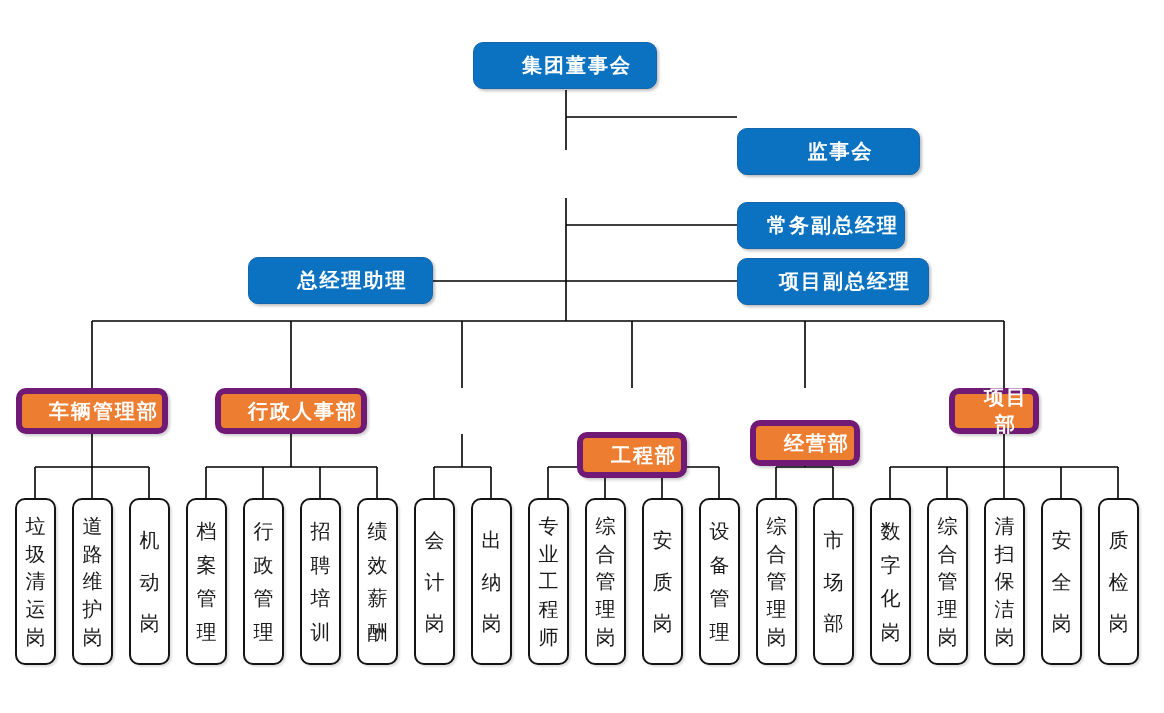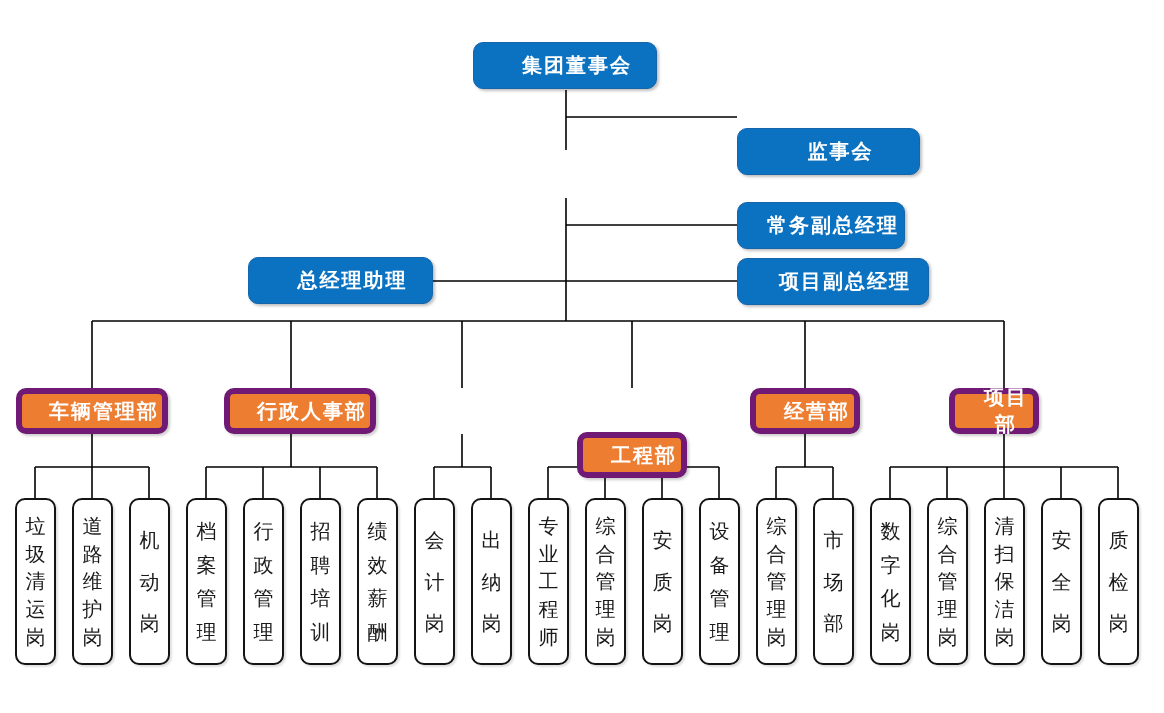--- a/index.html
+++ b/index.html
@@ -94,23 +94,23 @@
     </g>
   </svg>
 
   <div class="node blue" style="left:473px;top:42px;width:184px;">集团董事会</div>
   <div class="node blue" style="left:737px;top:94px;width:183px;margin-top:34px;">监事会</div>
   <div class="node blue" style="left:737px;top:202px;width:168px;">常务副总经理</div>
   <div class="node blue" style="left:248px;top:257px;width:185px;font-family:Liberation Mono, monospace;">总经理助理</div>
   <div class="node blue" style="left:737px;top:258px;width:192px;">项目副总经理</div>
 
   <div class="node dept" style="left:16px;width:152px;">车辆管理部</div>
-  <div class="node dept" style="left:224px;width:152px;">行政人事部</div>
+  <div class="node dept" style="left:215px;width:152px;">行政人事部</div>
   <div class="node dept" style="left:577px;width:110px;margin-top:44px;">工程部</div>
-  <div class="node dept" style="left:750px;width:110px;">经营部</div>
+  <div class="node dept" style="left:750px;width:110px;margin-top:32px;">经营部</div>
   <div class="node dept" style="left:949px;width:90px;">项目部</div>
 
   <div class="node pos vtext" style="left:15px;">
       <span>垃</span>
       <span>圾</span>
       <span>清</span>
       <span>运</span>
       <span>岗</span>
     </div>
   <div class="node pos vtext" style="left:72px;">

